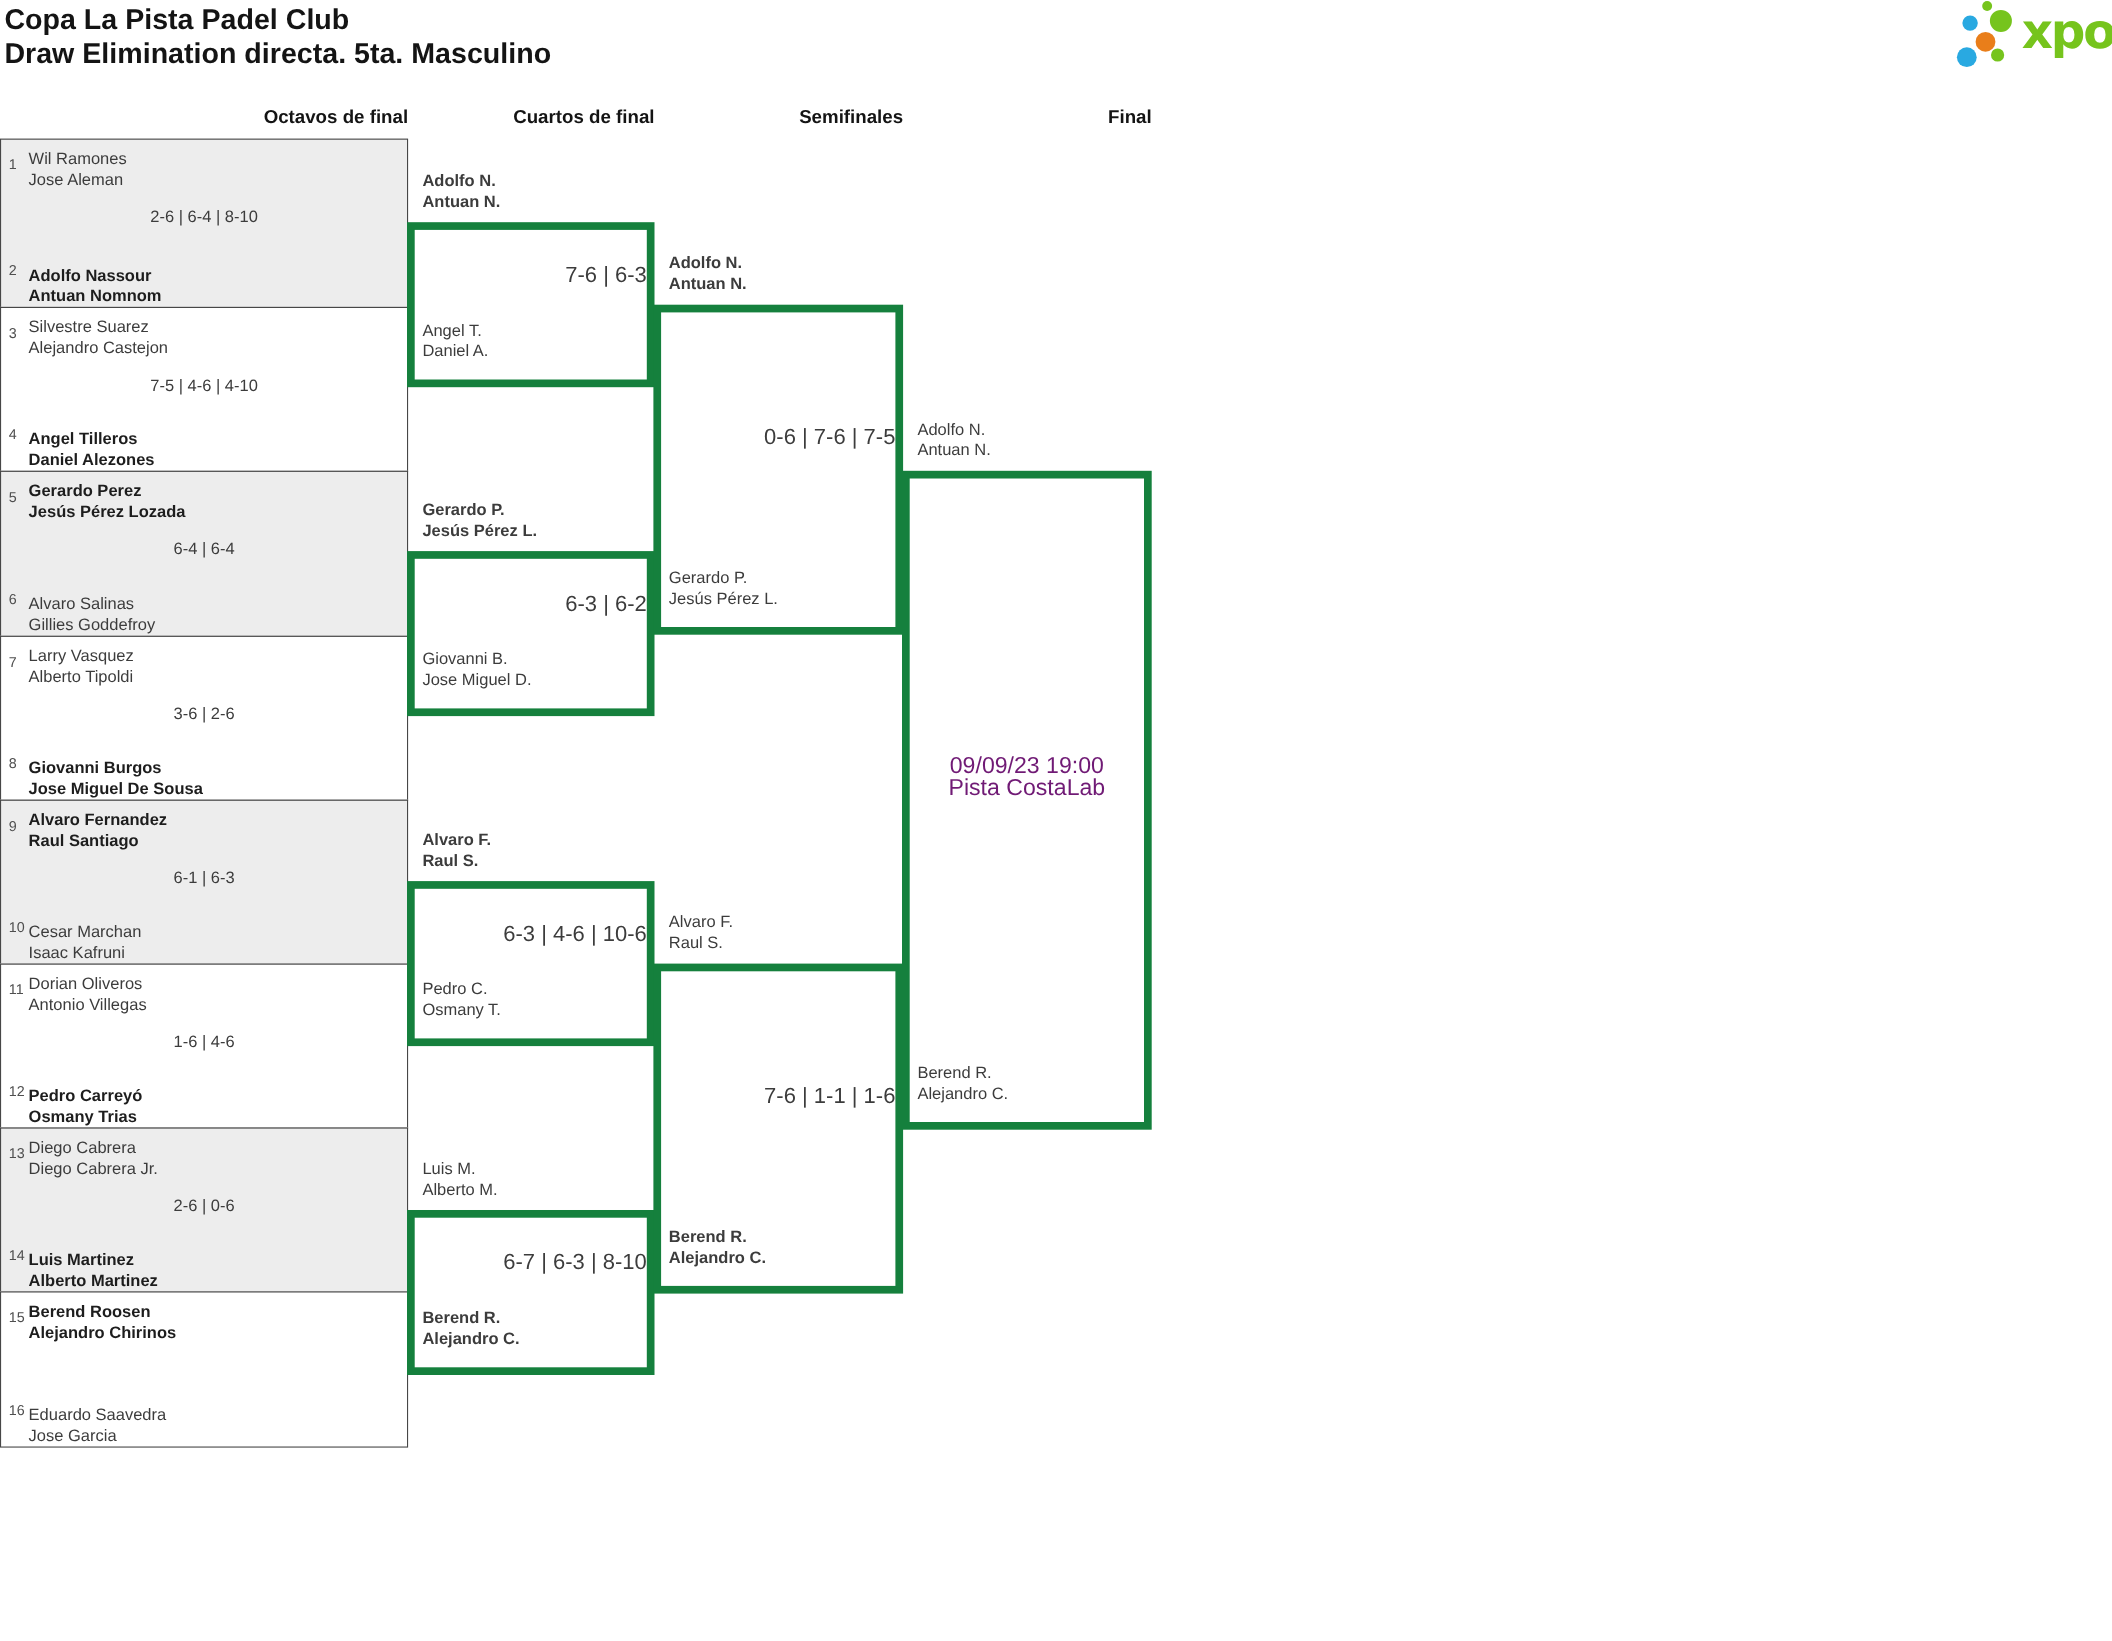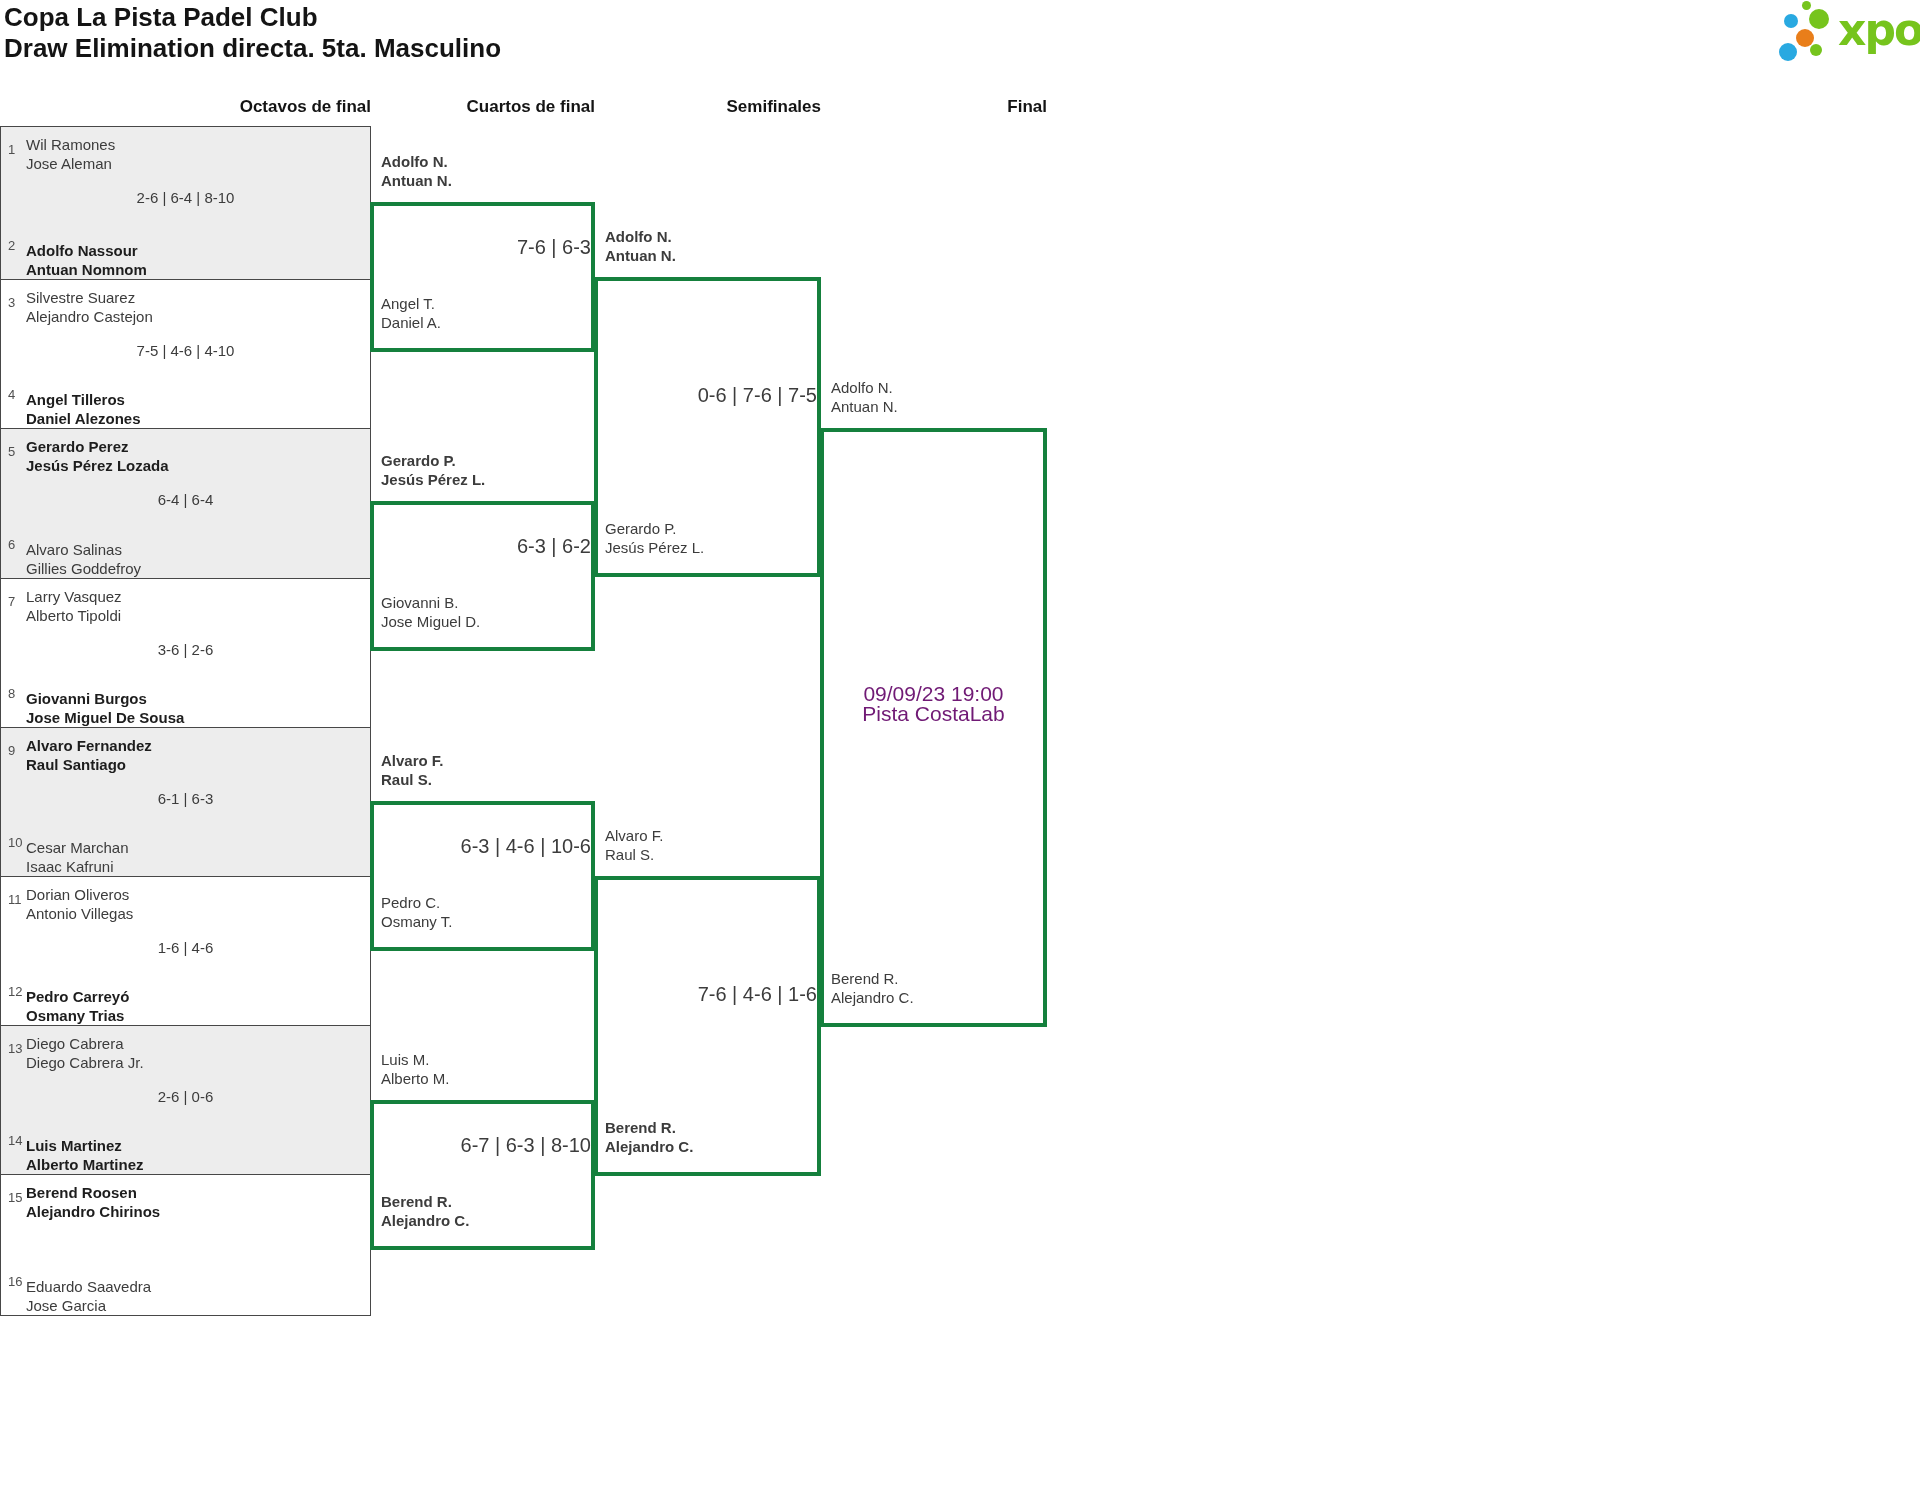--- a/index.html
+++ b/index.html
@@ -25,21 +25,21 @@
   .seed { position:absolute; left:7px; font-size:13px; color:#4f4f4f; }
   .seed-top { top:15px; }
   .seed-bottom { bottom:26px; }
   .team { position:absolute; left:25px; font-size:15px; line-height:19px; color:#3c3c3c; }
   .team-top { top:8px; }
   .team-bottom { bottom:0; }
   .winner { font-weight:700; color:#1d1d1d; }
   .o-score { position:absolute; top:62px; left:0; right:0; text-align:center;
              font-size:15px; color:#3c3c3c; }
   
-  .round-box { position:absolute; border:4px solid #15803d; box-sizing:border-box; }
+  .round-box { position:absolute; border:7px solid #15803d; box-sizing:border-box; }
   .qf { left:370px; width:225px; height:150px; }
   .sf { left:594px; width:227px; height:300px; }
   .fin { left:820px; width:227px; height:599px; }
   .label-top { position:absolute; bottom:100%; left:7px; margin-bottom:16px;
                font-size:15px; line-height:19px; color:#3c3c3c; white-space:nowrap; }
   .label-bottom { position:absolute; bottom:16px; left:7px; font-size:15px;
                   line-height:19px; color:#3c3c3c; white-space:nowrap; }
   .box-score { position:absolute; top:30px; left:0; right:0; text-align:right;
                font-size:20px; color:#3c3c3c; }
   .sf .box-score { top:103px; }
@@ -241,21 +241,21 @@
       <div>Gerardo P.</div>
       <div>Jesús Pérez L.</div>
     </div>
   </div>
 
   <div class="round-box sf" style="top:876px;">
     <div class="label-top">
       <div>Alvaro F.</div>
       <div>Raul S.</div>
     </div>
-    <div class="box-score">7-6 | 4-6 | 1-6</div>
+    <div class="box-score">7-6 | 1-1 | 1-6</div>
     <div class="label-bottom winner">
       <div>Berend R.</div>
       <div>Alejandro C.</div>
     </div>
   </div>
 
   <div class="round-box fin" style="top:428px;">
     <div class="label-top">
       <div>Adolfo N.</div>
       <div>Antuan N.</div>

